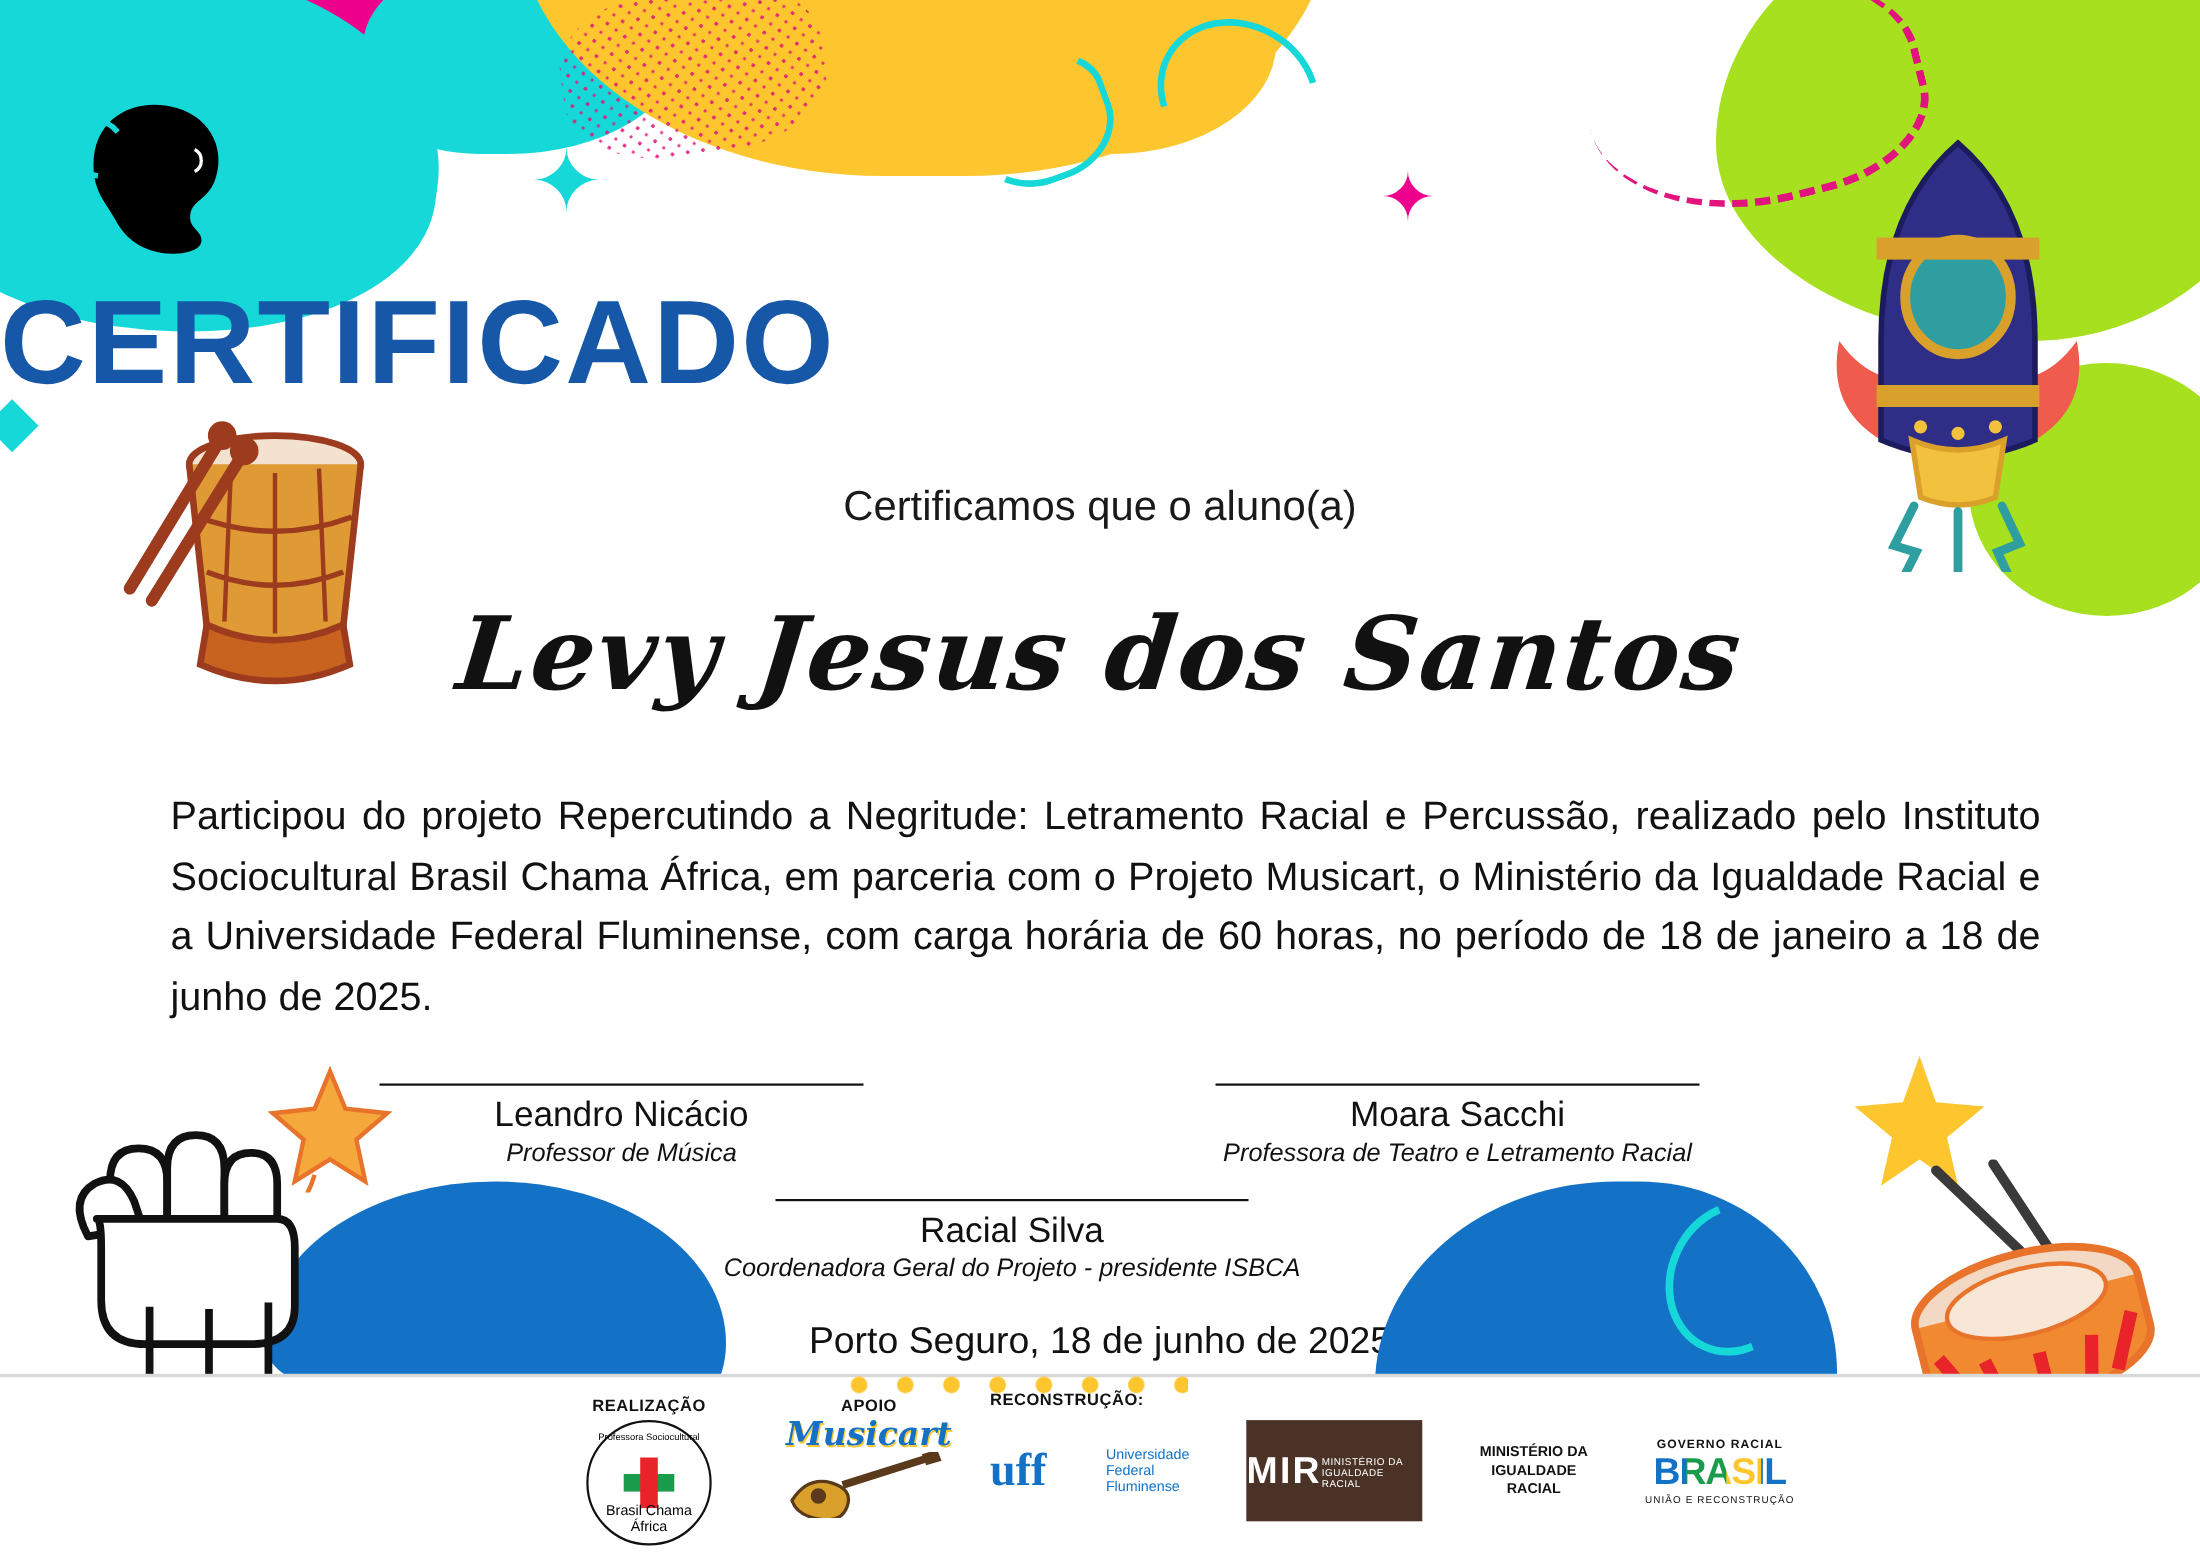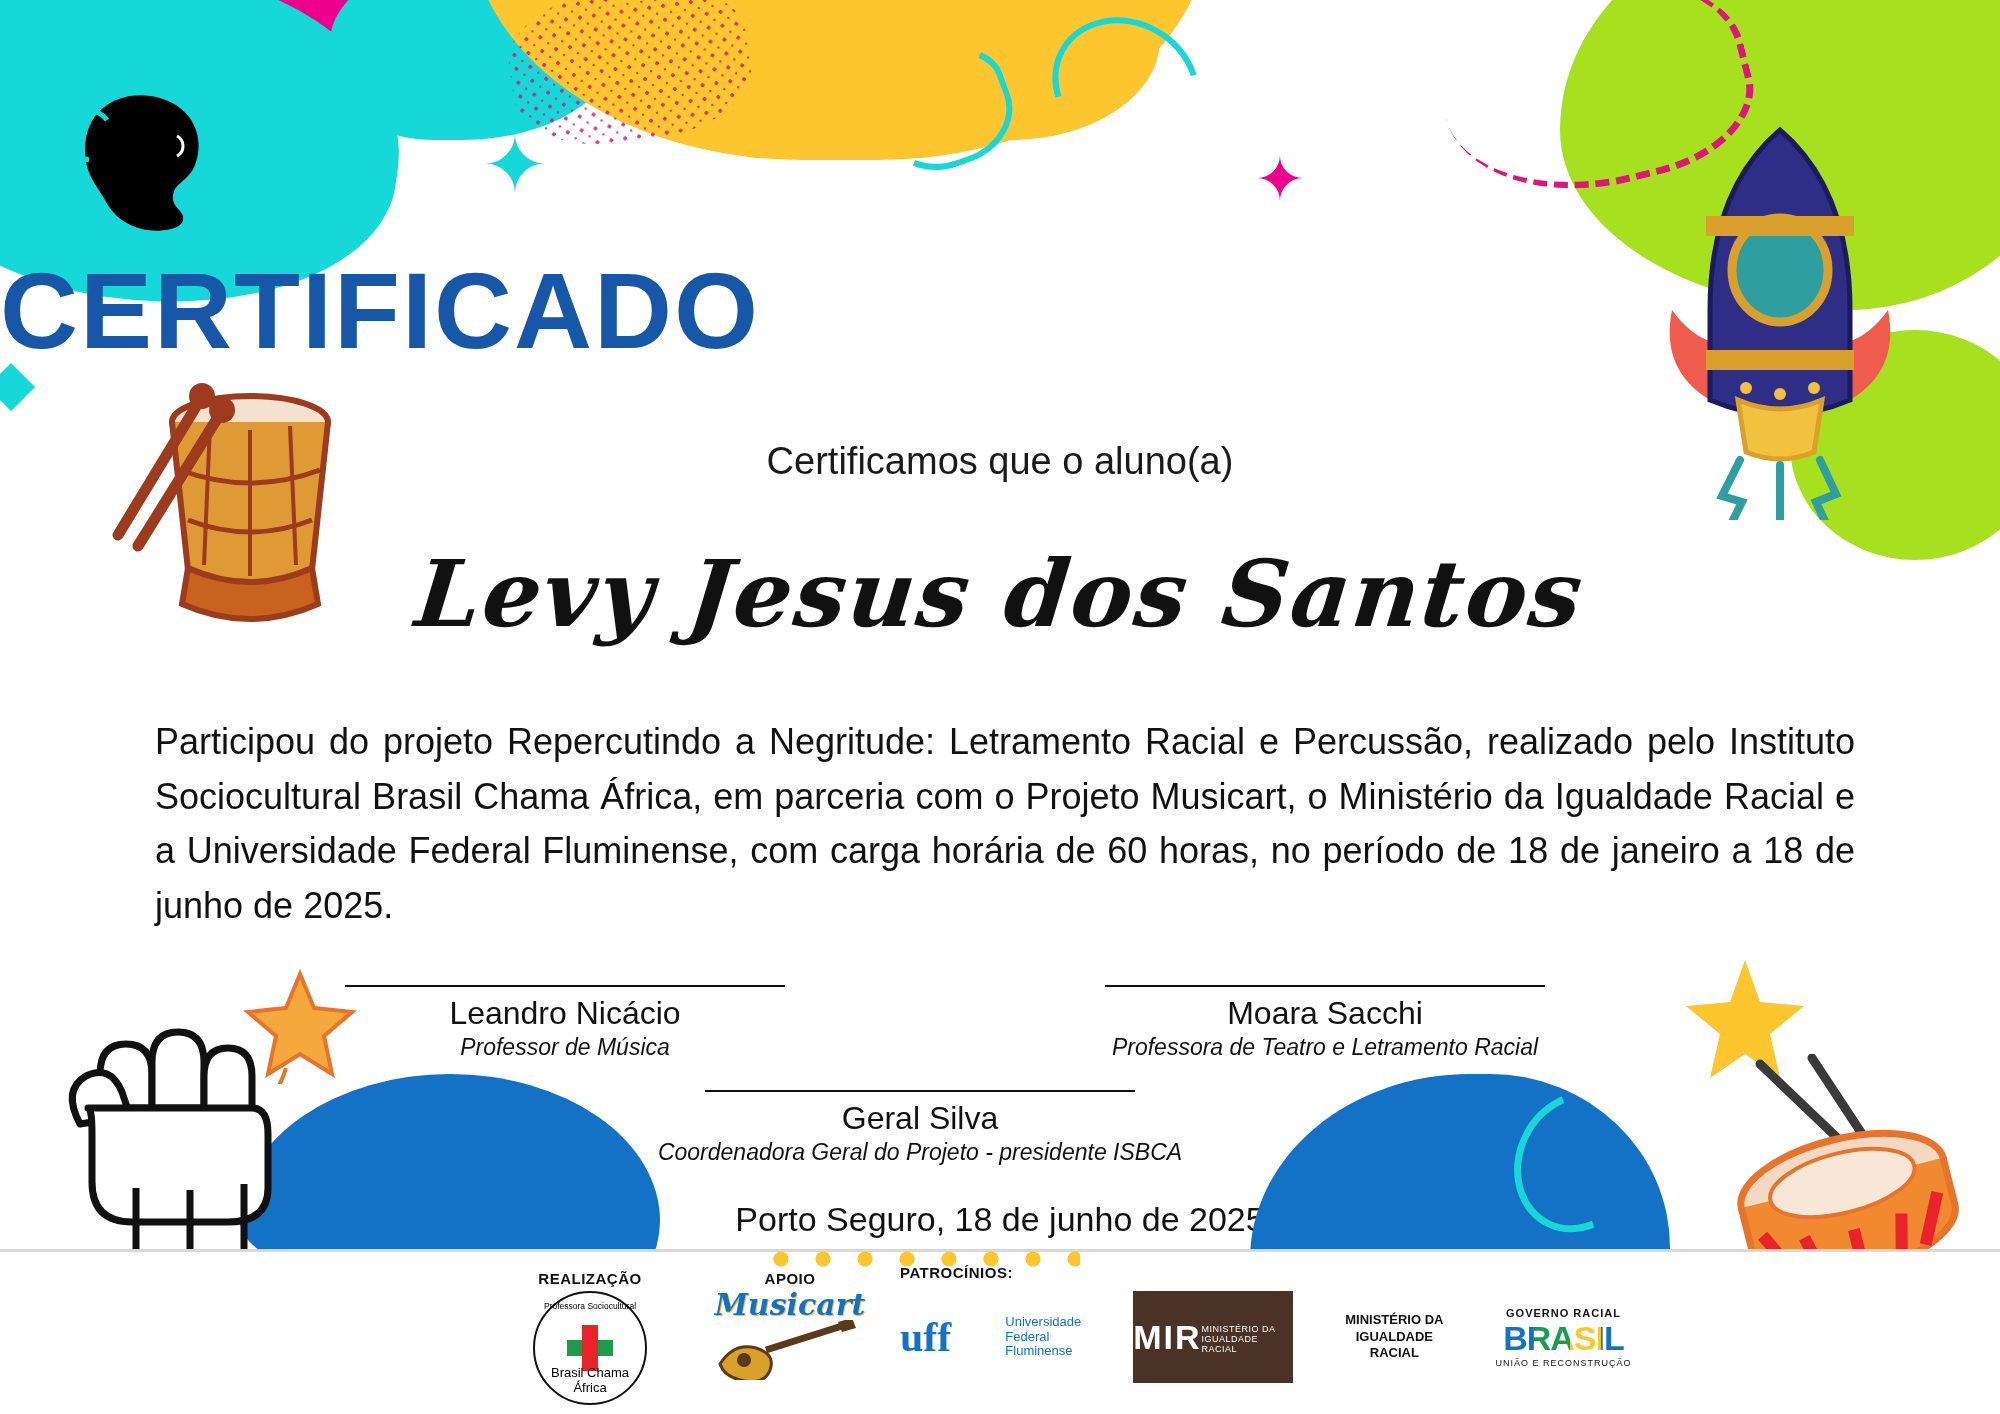--- a/index.html
+++ b/index.html
@@ -295,21 +295,21 @@
     <div class="sig-name">Leandro Nicácio</div>
     <div class="sig-role">Professor de Música</div>
   </div>
   <div class="sig sig-right">
     <div class="sig-line"></div>
     <div class="sig-name">Moara Sacchi</div>
     <div class="sig-role">Professora de Teatro e  Letramento Racial</div>
   </div>
   <div class="sig sig-center">
     <div class="sig-line"></div>
-    <div class="sig-name">Geral Silva</div>
+    <div class="sig-name">Racial Silva</div>
     <div class="sig-role">Coordenadora Geral do Projeto - presidente ISBCA</div>
   </div>
 
   <div class="place-date">Porto Seguro, 18 de junho de 2025</div>
 
   <div class="deco blob-blue-bl"></div>
   <div class="deco blob-blue-br"></div>
   <div class="deco squiggle-cyan-br"></div>
 
   <svg class="deco star-orange" viewBox="0 0 120 120">
@@ -371,21 +371,21 @@
         <svg viewBox="0 0 160 60" style="width:160px;height:60px;">
           <path d="M10 44 q14 -22 36 -16 q20 6 14 22 q-6 16 -30 10 q-16 -4 -20 -16 Z" fill="#d9a12b" stroke="#5a3a1a" stroke-width="3"></path>
           <circle cx="34" cy="40" r="7" fill="#5a3a1a"></circle>
           <path d="M56 30 L132 6" stroke="#5a3a1a" stroke-width="7"></path>
           <path d="M128 2 l14 -4 l4 10 l-14 4 Z" fill="#5a3a1a"></path>
         </svg>
       </div>
     </div>
 
     <div class="footer-group" style="left:900px;top:12px;width:900px;text-align:left;">
-      <div class="footer-label" style="text-align:left;">PATROCÍNIOS:</div>
+      <div class="footer-label" style="text-align:left;">RECONSTRUÇÃO:</div>
       <div style="display:flex;align-items:center;gap:52px;margin-top:10px;">
 
         <div class="logo-uff">
           <div class="mark">uff</div>
           <div class="txt" style="white-space:pre-line;margin-left:46px;">Universidade
 Federal
 Fluminense</div>
         </div>
 
         <div class="logo-mir">

